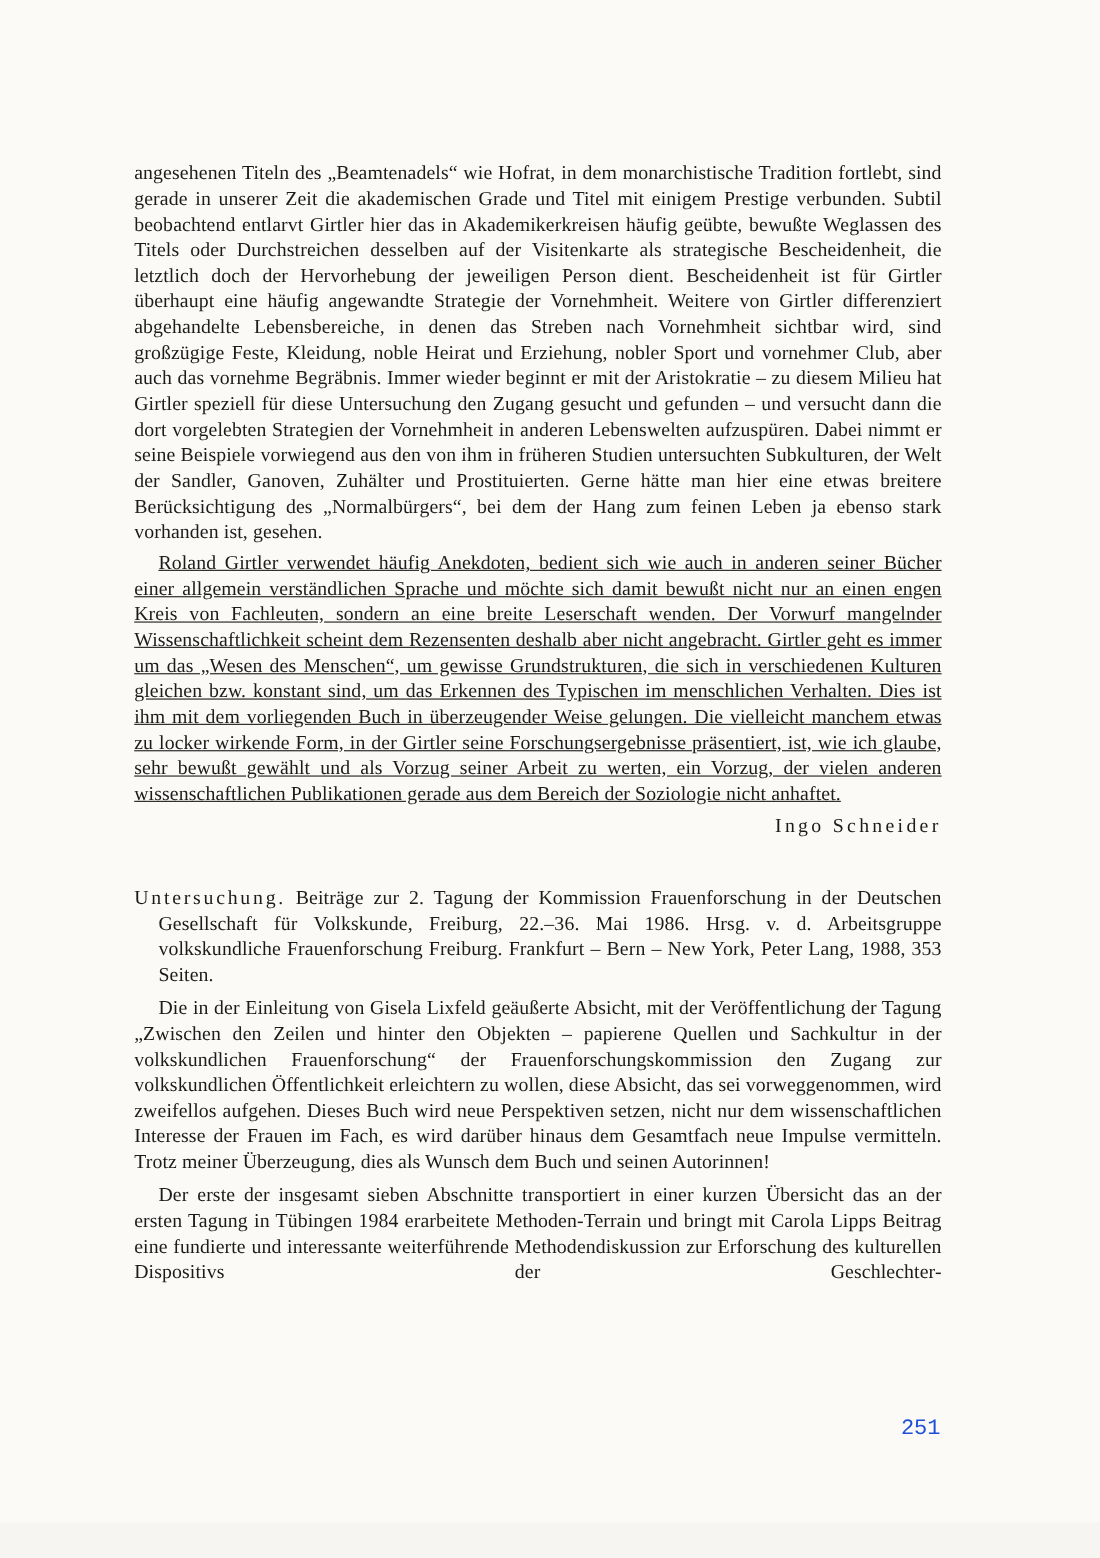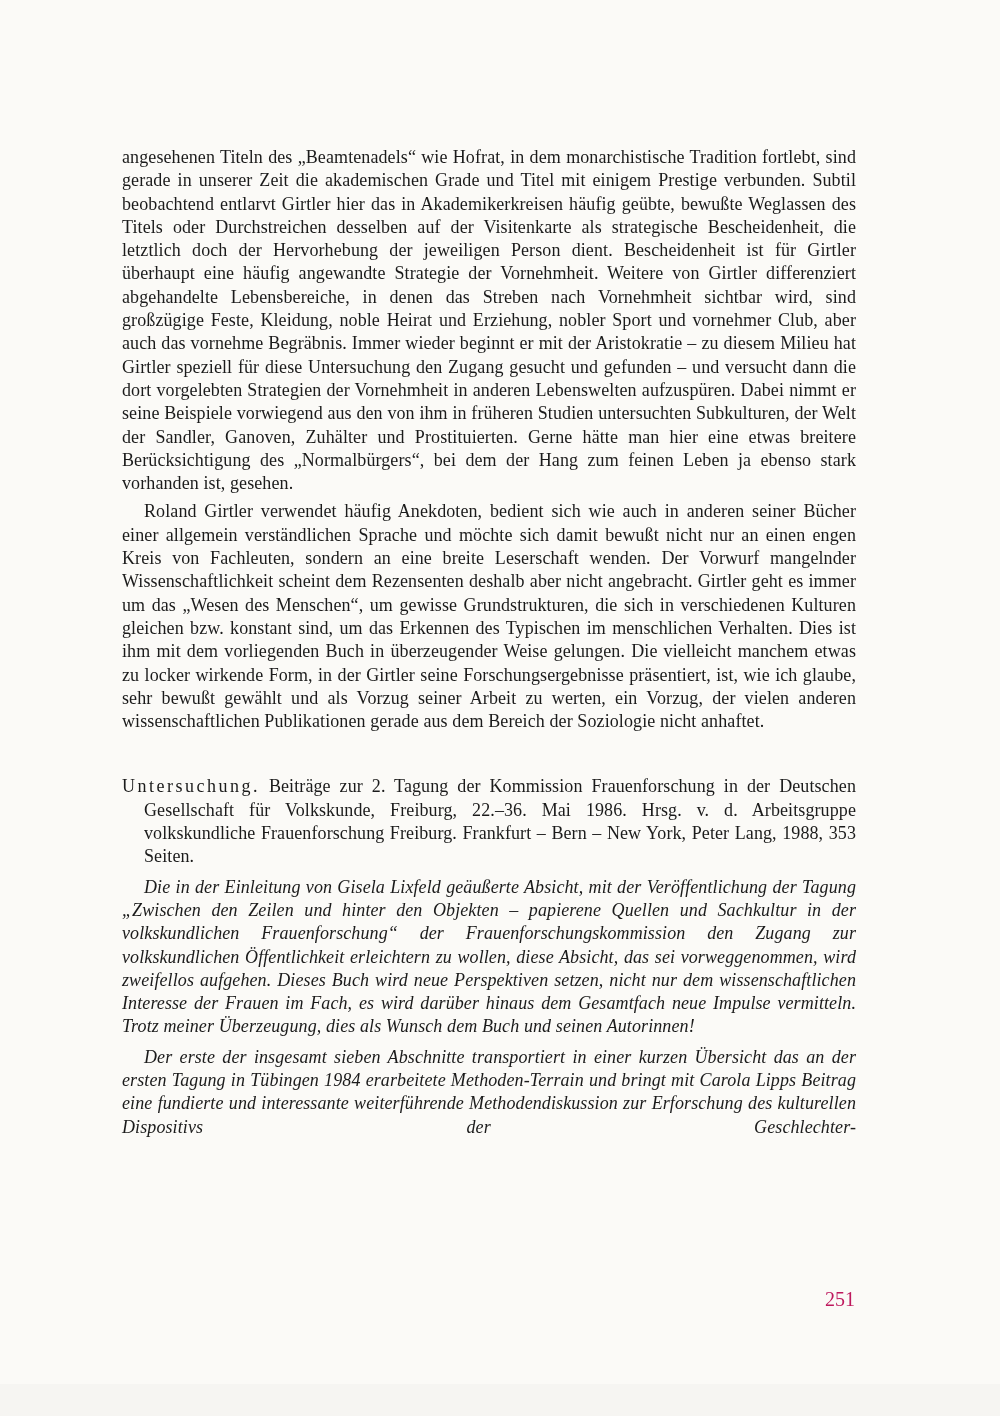--- a/index.html
+++ b/index.html
@@ -31,61 +31,63 @@
     font-size: 18px;
     line-height: 23.3px;
     text-align: justify;
     letter-spacing: 0.1px;
   }
   .para-indent {
     text-indent: 22px;
   }
   .mt-para {
     margin-top: 5px !important;
+    text-decoration: underline;
   }
   .signature {
     margin-top: 6px !important;
     text-align: right !important;
   }
   .spaced-name {
     letter-spacing: 3px;
   }
   .citation {
     margin-top: 42px !important;
     padding-left: 22px;
     text-indent: -22px;
   }
   .spaced-title {
     letter-spacing: 2.5px;
   }
   .mt-review-para {
     margin-top: 7px !important;
-    font-style: italic;
   }
   .justify-last {
     text-align-last: justify;
   }
   .page-number {
     position: absolute;
     top: 1288px;
     right: 145px;
     font-size: 20px;
-    color: #be185d;
+    color: #1d4ed8;
+    font-family: Liberation Mono, monospace;
   }
 </style>
 </head>
 <body>
 
 <div class="page">
   <div class="text-block">
 
     <p class="para">angesehenen Titeln des „Beamtenadels“ wie Hofrat, in dem monarchistische Tradition fortlebt, sind gerade in unserer Zeit die akademischen Grade und Titel mit einigem Prestige verbunden. Subtil beobachtend entlarvt Girtler hier das in Akademikerkreisen häufig geübte, bewußte Weglassen des Titels oder Durchstreichen desselben auf der Visitenkarte als strategische Bescheidenheit, die letztlich doch der Hervorhebung der jeweiligen Person dient. Bescheidenheit ist für Girtler überhaupt eine häufig angewandte Strategie der Vornehmheit. Weitere von Girtler differenziert abgehandelte Lebensbereiche, in denen das Streben nach Vornehmheit sichtbar wird, sind großzügige Feste, Kleidung, noble Heirat und Erziehung, nobler Sport und vornehmer Club, aber auch das vornehme Begräbnis. Immer wieder beginnt er mit der Aristokratie – zu diesem Milieu hat Girtler speziell für diese Untersuchung den Zugang gesucht und gefunden – und versucht dann die dort vorgelebten Strategien der Vornehmheit in anderen Lebenswelten aufzuspüren. Dabei nimmt er seine Beispiele vorwiegend aus den von ihm in früheren Studien untersuchten Subkulturen, der Welt der Sandler, Ganoven, Zuhälter und Prostituierten. Gerne hätte man hier eine etwas breitere Berücksichtigung des „Normalbürgers“, bei dem der Hang zum feinen Leben ja ebenso stark vorhanden ist, gesehen.</p>
 
     <p class="para para-indent mt-para">Roland Girtler verwendet häufig Anekdoten, bedient sich wie auch in anderen seiner Bücher einer allgemein verständlichen Sprache und möchte sich damit bewußt nicht nur an einen engen Kreis von Fachleuten, sondern an eine breite Leserschaft wenden. Der Vorwurf mangelnder Wissenschaftlichkeit scheint dem Rezensenten deshalb aber nicht angebracht. Girtler geht es immer um das „Wesen des Menschen“, um gewisse Grundstrukturen, die sich in verschiedenen Kulturen gleichen bzw. konstant sind, um das Erkennen des Typischen im menschlichen Verhalten. Dies ist ihm mit dem vorliegenden Buch in überzeugender Weise gelungen. Die vielleicht manchem etwas zu locker wirkende Form, in der Girtler seine Forschungsergebnisse präsentiert, ist, wie ich glaube, sehr bewußt gewählt und als Vorzug seiner Arbeit zu werten, ein Vorzug, der vielen anderen wissenschaftlichen Publikationen gerade aus dem Bereich der Soziologie nicht anhaftet.</p>
 
+    <p class="signature"><span class="spaced-name">Ingo Schneider</span></p>
 
     <p class="citation"><span class="spaced-title">Untersuchung.</span><span> Beiträge zur 2. Tagung der Kommission Frauenforschung in der Deutschen Gesellschaft für Volkskunde, Freiburg, 22.–36. Mai 1986. Hrsg. v. d. Arbeitsgruppe volkskundliche Frauenforschung Freiburg. Frankfurt – Bern – New York, Peter Lang, 1988, 353 Seiten.</span></p>
 
     <p class="para para-indent mt-review-para">Die in der Einleitung von Gisela Lixfeld geäußerte Absicht, mit der Veröffentlichung der Tagung „Zwischen den Zeilen und hinter den Objekten – papierene Quellen und Sachkultur in der volkskundlichen Frauenforschung“ der Frauenforschungskommission den Zugang zur volkskundlichen Öffentlichkeit erleichtern zu wollen, diese Absicht, das sei vorweggenommen, wird zweifellos aufgehen. Dieses Buch wird neue Perspektiven setzen, nicht nur dem wissenschaftlichen Interesse der Frauen im Fach, es wird darüber hinaus dem Gesamtfach neue Impulse vermitteln. Trotz meiner Überzeugung, dies als Wunsch dem Buch und seinen Autorinnen!</p>
 
     <p class="para para-indent mt-review-para justify-last">Der erste der insgesamt sieben Abschnitte transportiert in einer kurzen Übersicht das an der ersten Tagung in Tübingen 1984 erarbeitete Methoden-Terrain und bringt mit Carola Lipps Beitrag eine fundierte und interessante weiterführende Methodendiskussion zur Erforschung des kulturellen Dispositivs der Geschlechter-</p>
 
   </div>
 
   <div class="page-number">251</div>

